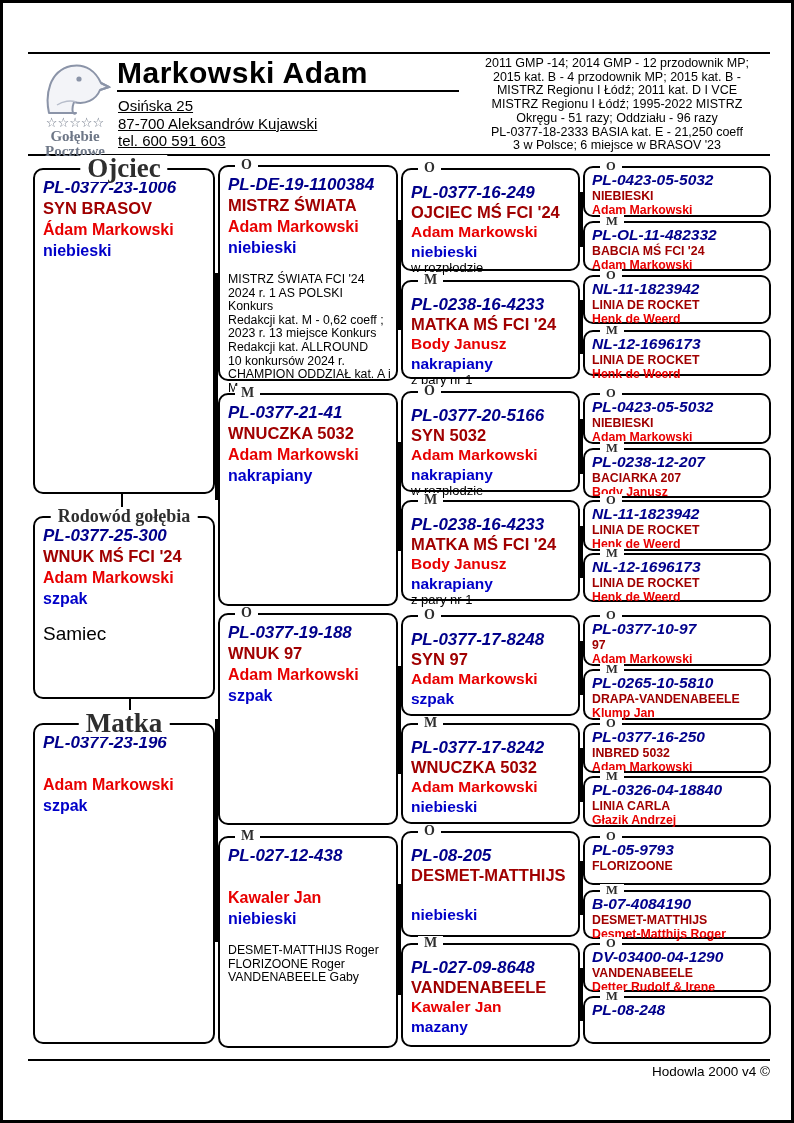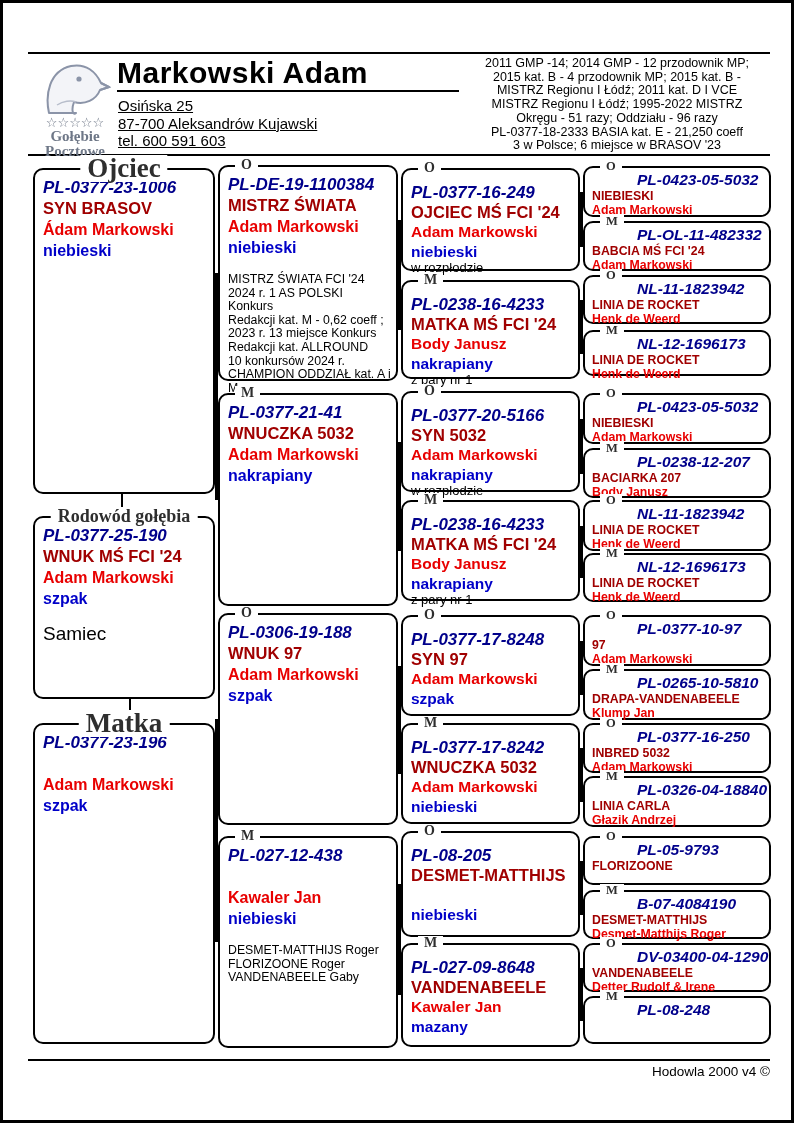--- a/index.html
+++ b/index.html
@@ -57,21 +57,21 @@
   .colbig .info{font-size:19px;line-height:20px;}
   
   .g4{padding-top:5px;}
   .g4 .ring{line-height:19.5px;margin-top:8px;}
   .g4 .pname{line-height:19.5px;min-height:19.5px;}
   .g4 .owner,.g4 .trait{font-size:15.5px;line-height:19.5px;min-height:19.5px;}
   .g4 .info{font-size:13px;line-height:14px;margin-top:0;}
   
   .g5{padding:3px 4px 0 7px;}
   .g5 .tab{font-size:12.5px;line-height:12px;top:-8px;}
-  .g5 .ring{font-size:15.5px;line-height:17.5px;margin-left:45px;}
+  .g5 .ring{font-size:15.5px;line-height:17.5px;}
   .g5 .pname{font-size:12.3px;line-height:14px;min-height:14px;}
   .g5 .owner{font-size:12.3px;line-height:14px;min-height:14px;}
 </style>
 </head>
 <body>
 
 <div class="page" id="page">
 
   <div class="hr" style="top:49px"></div>
   <div class="hr" style="top:151px"></div>
@@ -108,21 +108,21 @@
   <div class="box colbig" style="left:30px;top:165px;width:182px;height:326px">
     <span class="gtitle big">Ojciec</span>
     <div class="ring">PL-0377-23-1006</div>
     <div class="pname">SYN BRASOV</div>
     <div class="owner">Ádam Markowski</div>
     <div class="trait">niebieski</div>
   </div>
 
   <div class="box colbig" style="left:30px;top:513px;width:182px;height:183px">
     <span class="gtitle small">Rodowód gołębia</span>
-    <div class="ring">PL-0377-25-190</div>
+    <div class="ring">PL-0377-25-300</div>
     <div class="pname">WNUK MŚ FCI '24</div>
     <div class="owner">Adam Markowski</div>
     <div class="trait">szpak</div>
     <div class="info">Samiec</div>
   </div>
 
   <div class="box colbig" style="left:30px;top:720px;width:182px;height:321px">
     <span class="gtitle big">Matka</span>
     <div class="ring">PL-0377-23-196</div>
     <div class="pname"></div>
@@ -151,21 +151,21 @@
     </div>
     <div class="box g3" style="left: 215px; top: 390px; width: 180px; height: 213px;">
       <span class="tab">M</span>
       <div class="ring">PL-0377-21-41</div>
       <div class="pname">WNUCZKA 5032</div>
       <div class="owner">Adam Markowski</div>
       <div class="trait">nakrapiany</div>
     </div>
     <div class="box g3" style="left: 215px; top: 610px; width: 180px; height: 212px;">
       <span class="tab">O</span>
-      <div class="ring">PL-0306-19-188</div>
+      <div class="ring">PL-0377-19-188</div>
       <div class="pname">WNUK 97</div>
       <div class="owner">Adam Markowski</div>
       <div class="trait">szpak</div>
     </div>
     <div class="box g3" style="left: 215px; top: 833px; width: 180px; height: 212px;">
       <span class="tab">M</span>
       <div class="ring">PL-027-12-438</div>
       <div class="pname"></div>
       <div class="owner">Kawaler Jan</div>
       <div class="trait">niebieski</div>

